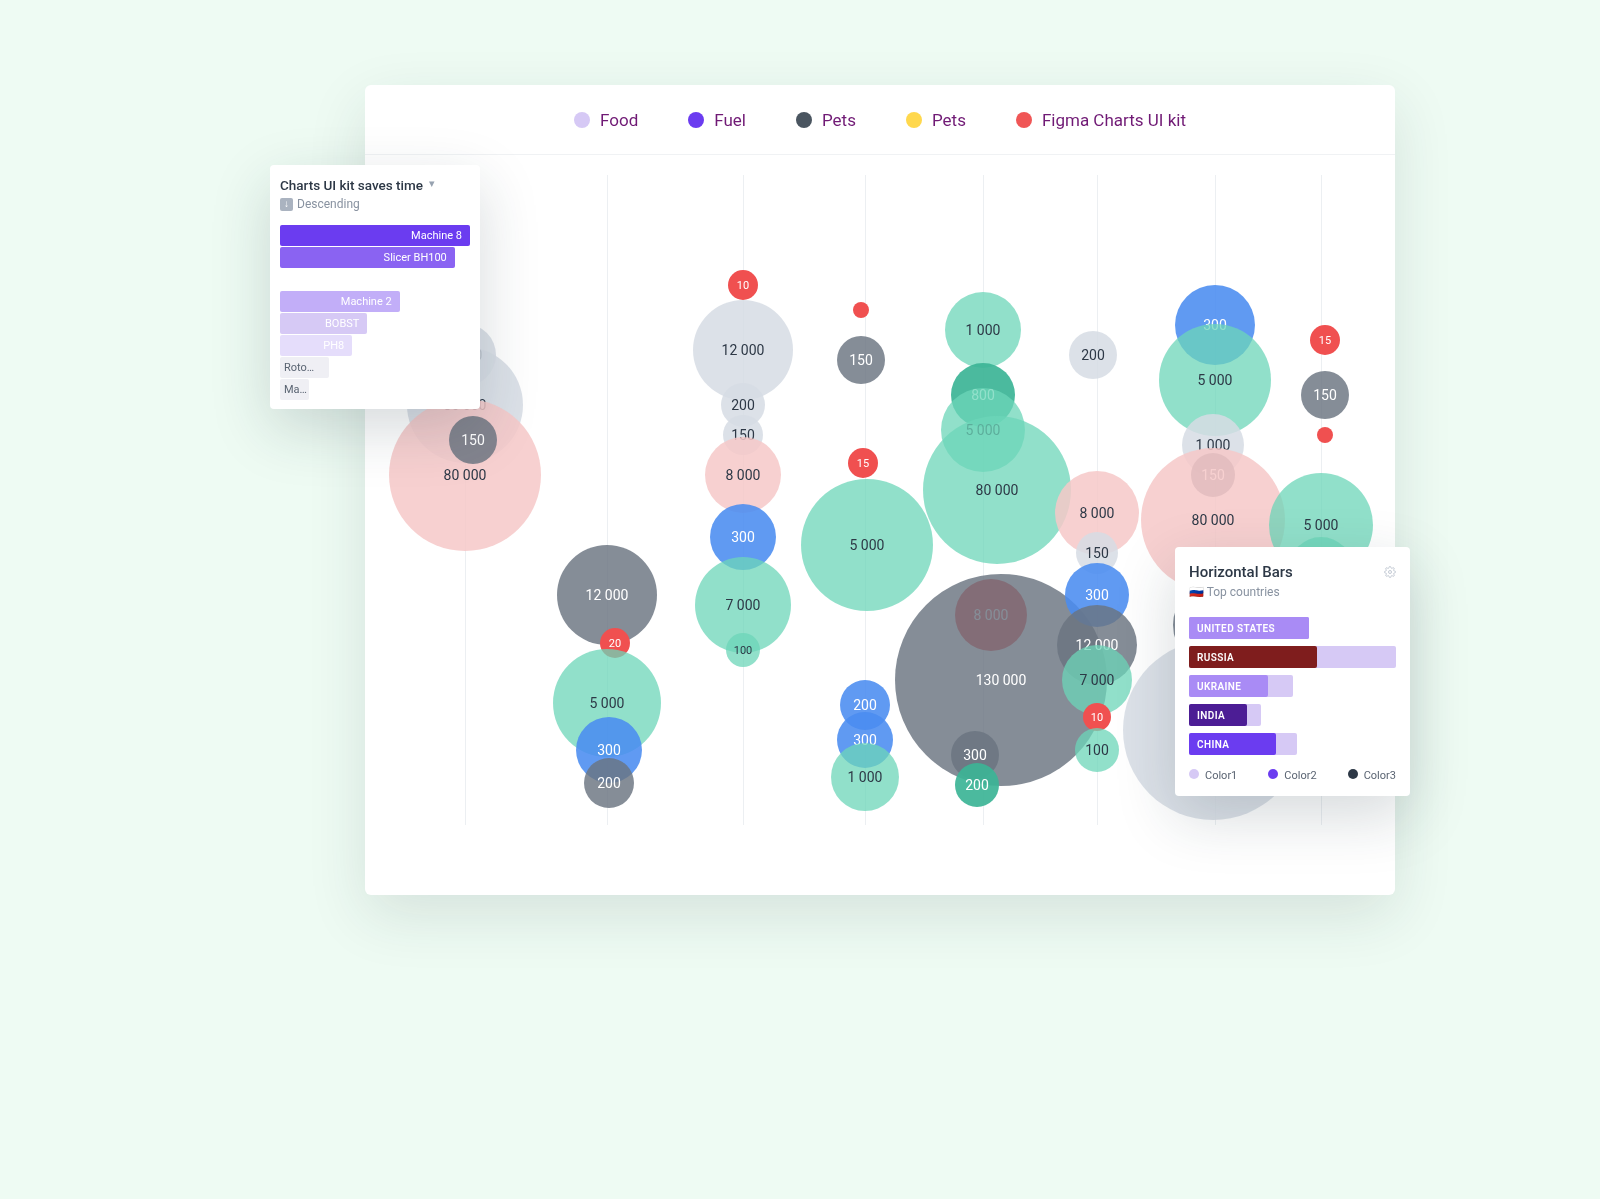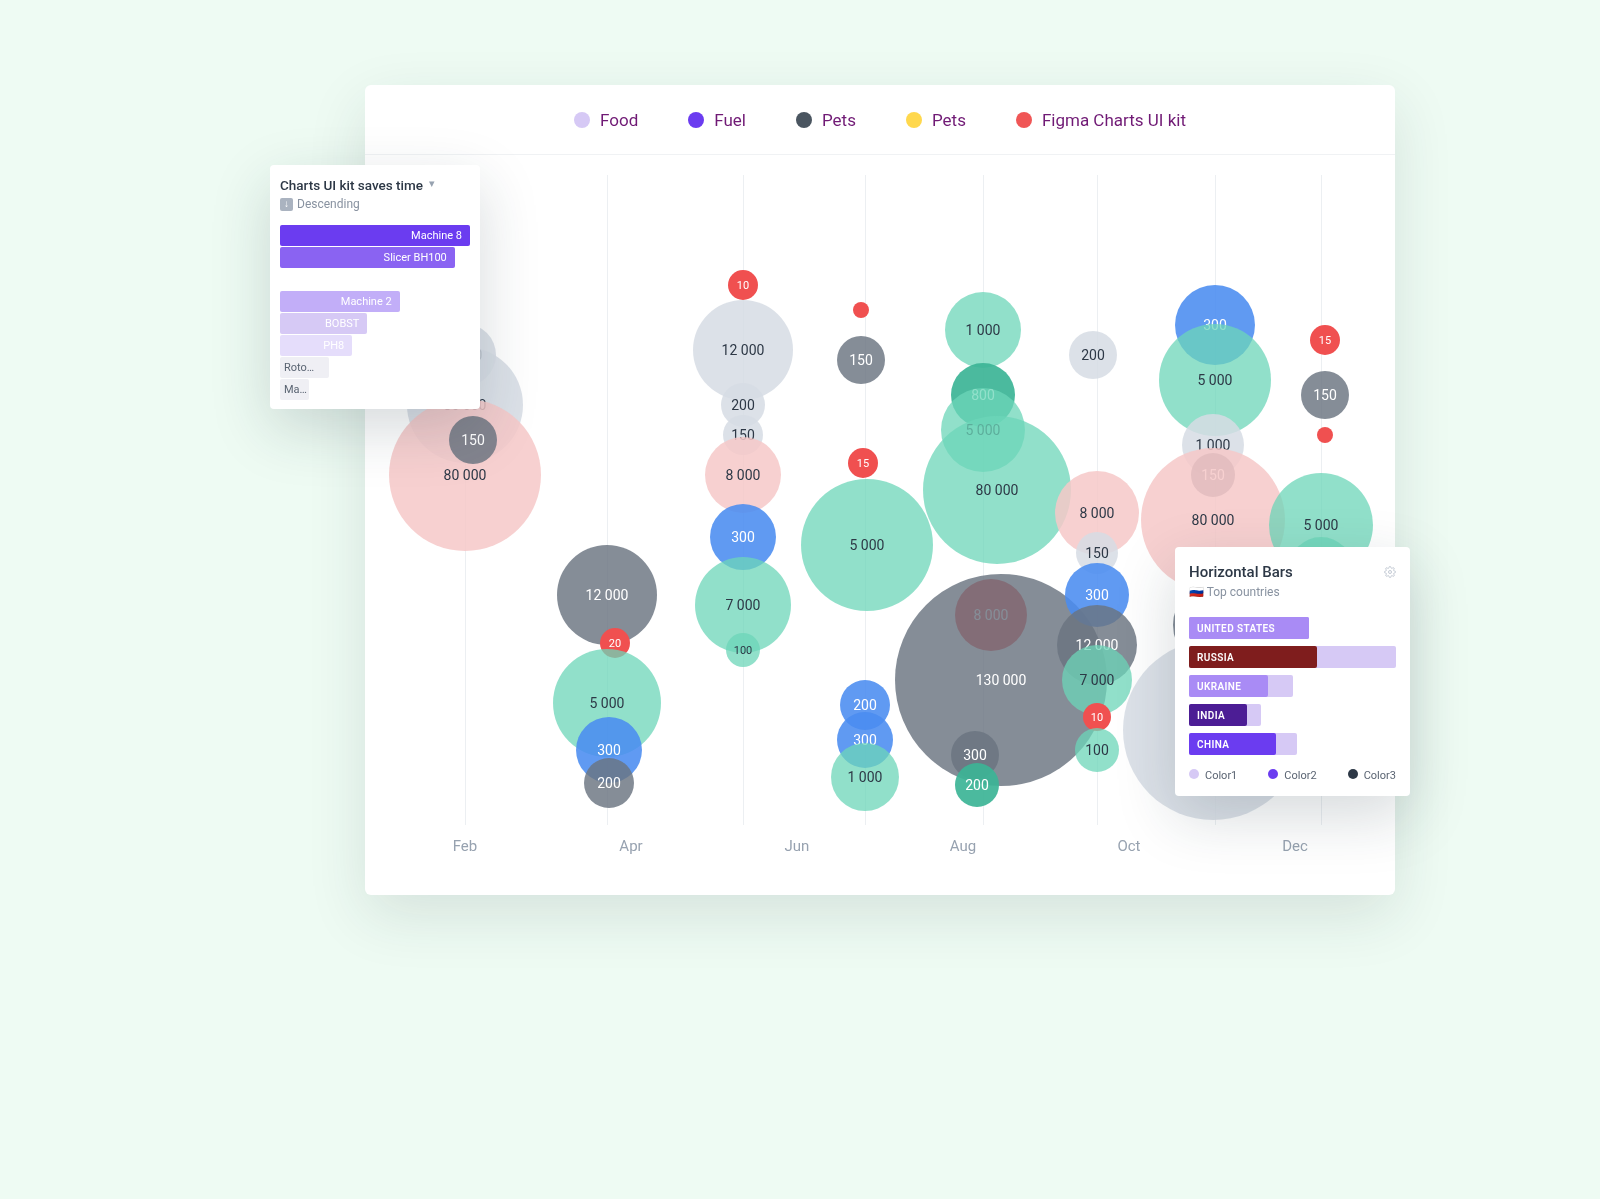--- a/index.html
+++ b/index.html
@@ -164,28 +164,20 @@
         <div class="bubble" style="left: 852px; top: 470px; width: 88px; height: 88px; background: rgba(106, 116, 128, 0.82);">12 000</div>
         <div class="bubble" style="left: 852px; top: 500px; width: 30px; height: 30px; background: rgb(240, 80, 80); font-size: 11px;">20</div>
         <div class="bubble dark-text" style="left: 848px; top: 575px; width: 180px; height: 180px; background: rgba(214, 220, 228, 0.85);">120 000</div>
         <div class="bubble" style="left: 960px; top: 185px; width: 30px; height: 30px; background: rgb(240, 80, 80); font-size: 11px;">15</div>
         <div class="bubble" style="left: 960px; top: 240px; width: 48px; height: 48px; background: rgba(106, 116, 128, 0.82);">150</div>
         <div class="bubble" style="left: 960px; top: 280px; width: 16px; height: 16px; background: rgb(240, 80, 80); font-size: 11px;"></div>
         <div class="bubble dark-text" style="left: 956px; top: 370px; width: 104px; height: 104px; background: rgba(108, 214, 184, 0.75);">5 000</div>
         <div class="bubble dark-text" style="left: 956px; top: 414px; width: 64px; height: 64px; background: rgba(108, 214, 184, 0.75);">1 000</div>
       </div>
 
-    <div class="xlabels" id="xlabels">
-        <span>Feb</span>
-        <span>Apr</span>
-        <span>Jun</span>
-        <span>Aug</span>
-        <span>Oct</span>
-        <span>Dec</span>
-      </div>
   </div>
 
   <div class="card-left">
     <div class="title">
       <span>Charts UI kit saves time</span>
       <span class="chev-down">▾</span>
     </div>
     <div class="sort">
       <span class="arrow-down-icon">↓</span>
       <span>Descending</span>

